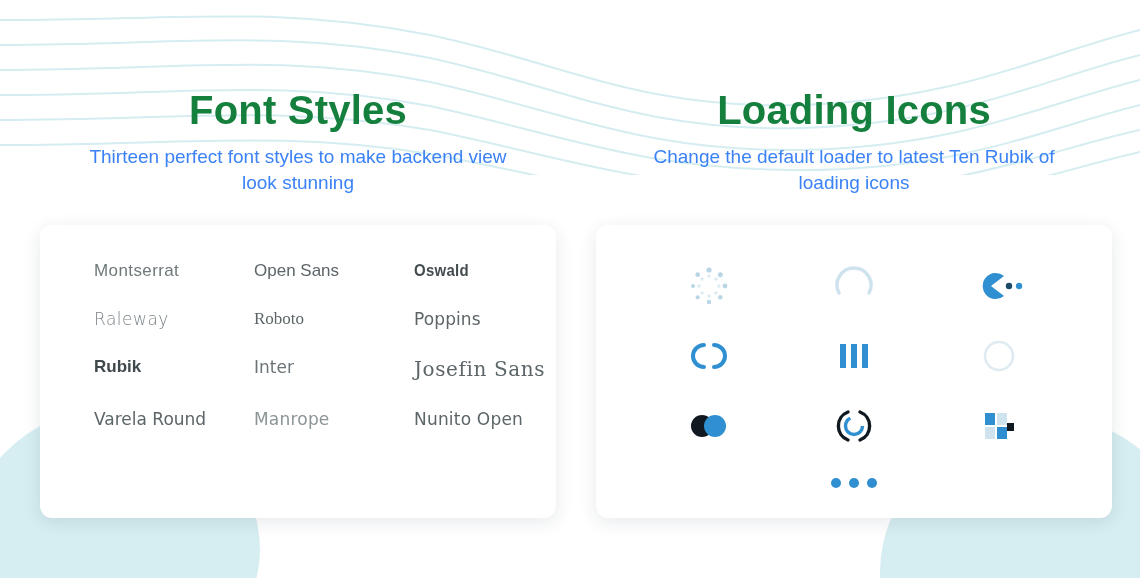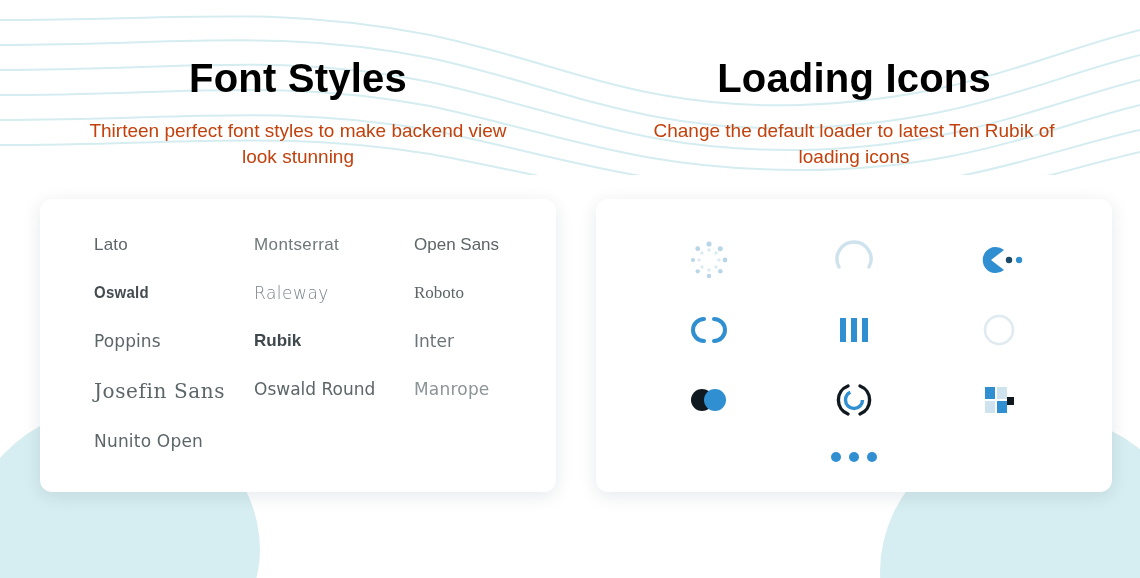--- a/index.html
+++ b/index.html
@@ -49,32 +49,32 @@
     gap: 40px;
     z-index: 2;
   }
   .col {
     flex: 1 1 0;
     display: flex;
     flex-direction: column;
     align-items: center;
   }
   .col-title {
-    margin-top: 56px;
+    margin-top: 88px;
     font-size: 40px;
     font-weight: bold;
-    color: #000000;
+    color: #15803d;
     letter-spacing: .2px;
     line-height: 1.1;
     text-align: left;
   }
   .col-sub {
-    margin-top: 18px;
+    margin-top: 12px;
     font-size: 19px;
-    color: #c2410c;
+    color: #3b82f6;
     line-height: 1.35;
     text-align: center;
     max-width: 430px;
   }
   .card {
     margin-top: 30px;
     width: 516px;
     background: #ffffff;
     border-radius: 12px;
     box-shadow: 0 4px 18px rgba(20,40,60,.10);
@@ -152,34 +152,33 @@
   <div class="blob-right"></div>
 
   <div class="columns">
 
     <div class="col">
       <div class="col-title">Font Styles</div>
       <div class="col-sub">Thirteen perfect font styles to make backend view look stunning</div>
 
       <div class="card fonts-card">
         <div class="font-grid">
-          <div class="font-item f-lato">Lato</div>
           <div class="font-item f-montserrat">Montserrat</div>
           <div class="font-item f-opensans">Open Sans</div>
 
           <div class="font-item f-oswald">Oswald</div>
           <div class="font-item f-raleway">Raleway</div>
           <div class="font-item f-roboto">Roboto</div>
 
           <div class="font-item f-poppins">Poppins</div>
           <div class="font-item f-rubik">Rubik</div>
           <div class="font-item f-inter">Inter</div>
 
           <div class="font-item f-josefin">Josefin Sans</div>
-          <div class="font-item f-varela">Oswald Round</div>
+          <div class="font-item f-varela">Varela Round</div>
           <div class="font-item f-manrope">Manrope</div>
 
           <div class="font-item f-nunito">Nunito Open</div>
           <div></div>
           <div></div>
         </div>
       </div>
     </div>
 
     <div class="col">

